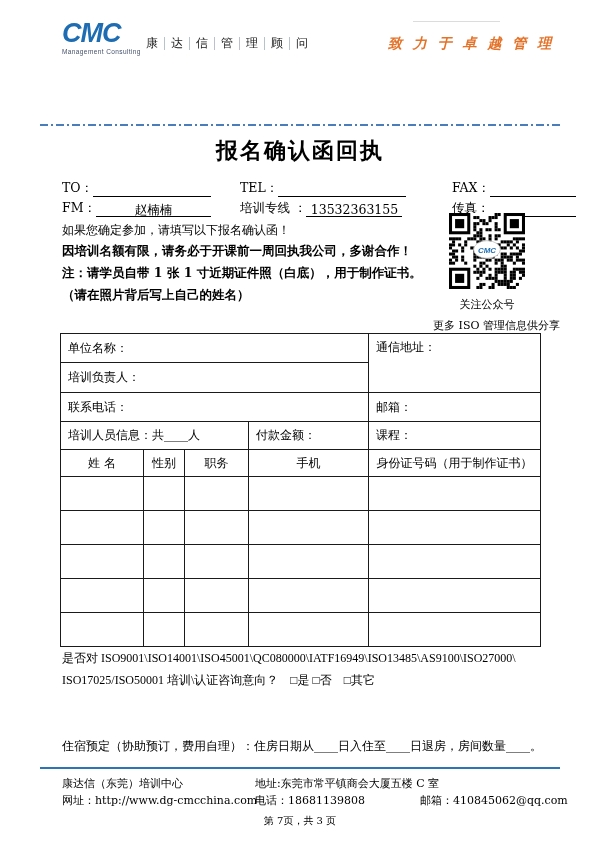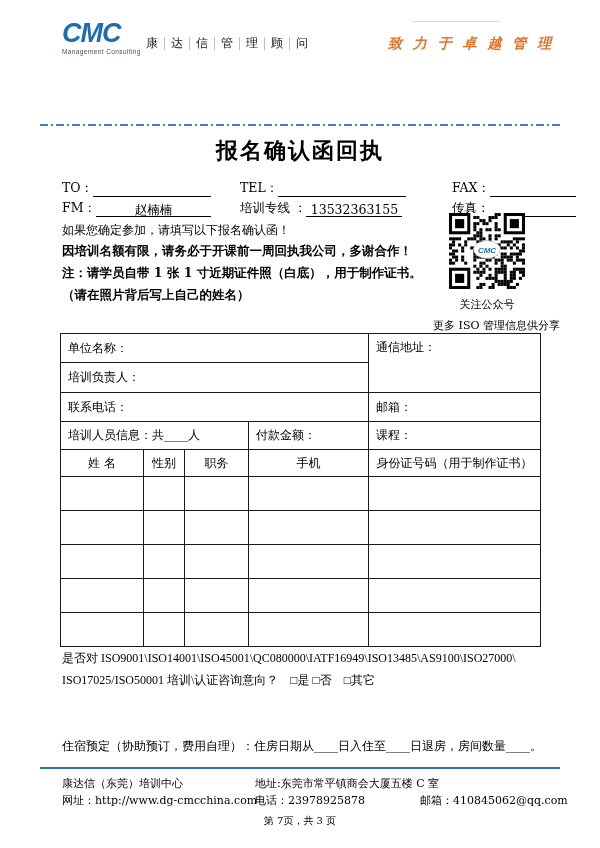--- a/index.html
+++ b/index.html
@@ -408,20 +408,20 @@
   </div>
   <div class="abs accom" style="left:62px;top:706px;width:500px;">住宿预定（协助预订，费用自理）：住房日期从____日入住至____日退房，房间数量____。</div>
 
   <div class="abs foot-line" style="left:40px;top:767px;width:520px;"></div>
   <div class="abs foot" style="left:62px;top:775px;">
     <div>康达信（东莞）培训中心</div>
     <div><span>网址：</span><span>http://www.dg-cmcchina.com</span></div>
   </div>
   <div class="abs foot" style="left:255px;top:775px;">
     <div>地址:东莞市常平镇商会大厦五楼 C 室</div>
-    <div><span>电话：</span><span>23978925878</span></div>
+    <div><span>电话：</span><span>18681139808</span></div>
   </div>
   <div class="abs foot" style="left:420px;top:792px;">
     <span>邮箱：</span><span>410845062@qq.com</span>
   </div>
   <div class="abs pageno" style="left:0;top:814px;">第 7页，共 3 页</div>
 
 </div>
 
 </body></html>

